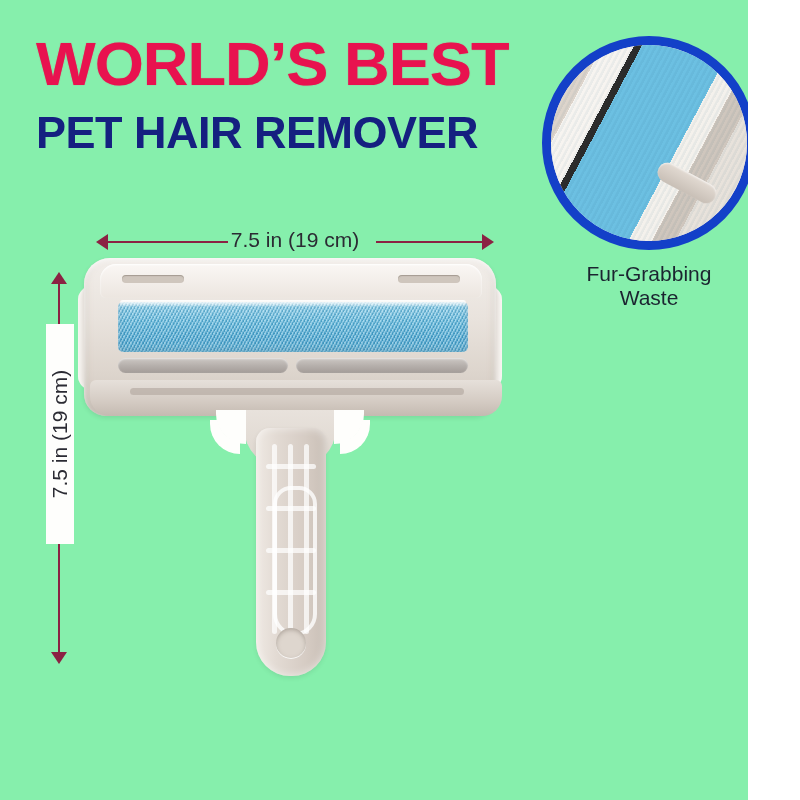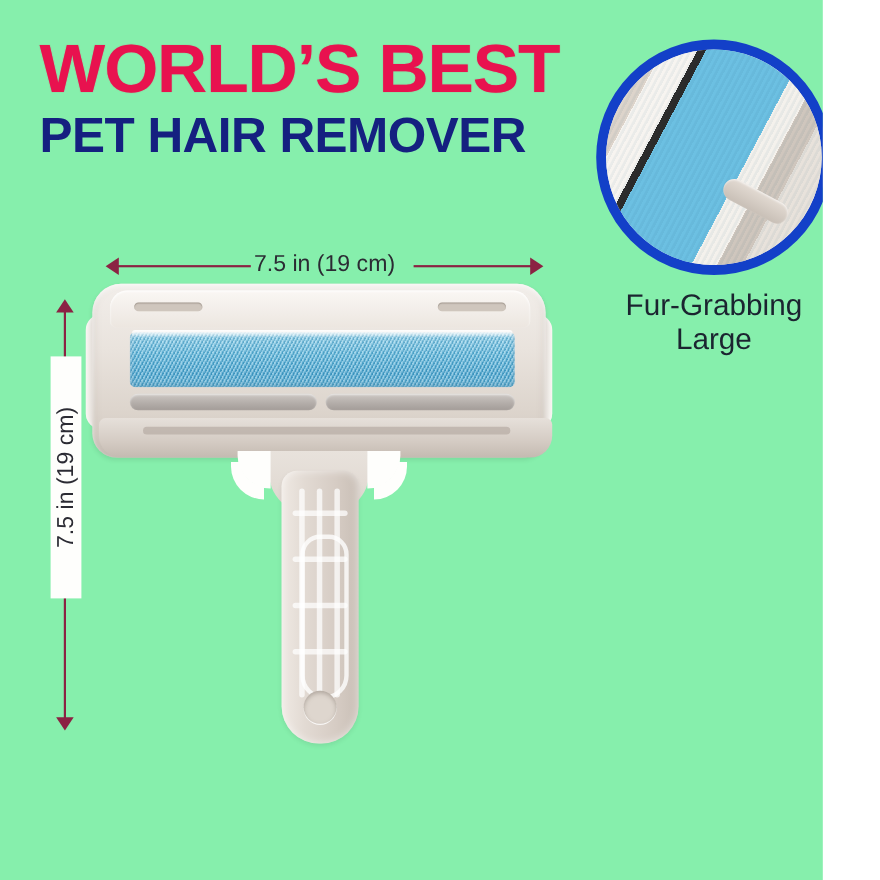--- a/index.html
+++ b/index.html
@@ -38,21 +38,21 @@
     white-space: nowrap;
     text-shadow: 0 0 1px rgba(232,18,79,0.5);
   }
   .headline-sub {
     font-family: "Liberation Sans Narrow", "Liberation Sans", sans-serif;
     font-weight: bold;
     font-size: 45px;
     line-height: 1.02;
     letter-spacing: -0.5px;
     color: #152080;
-    margin-top: 6px;
+    margin-top: 16px;
     white-space: nowrap;
     transform: scaleX(1.0);
     transform-origin: left center;
   }
 
   .h-dim {
     position: absolute;
     left: 96px;
     top: 222px;
     width: 398px;
@@ -330,21 +330,21 @@
     border-radius: 50%;
     border: 9px solid #1340c8;
     overflow: hidden;
     box-sizing: border-box;
     background: #efece8;
   }
   .callout-caption {
     margin-top: 12px;
     text-align: center;
     font-family: "Liberation Sans Narrow", "Liberation Sans", sans-serif;
-    font-size: 27px;
+    font-size: 21px;
     line-height: 1.14;
     color: #1b2430;
   }
 
   
   .art-brush {
     position: absolute;
     inset: -30px;
     background:
       linear-gradient(118deg,
@@ -471,18 +471,18 @@
   </div>
 
   <div class="callout" style="left:542px; top:36px;">
     <div class="callout-circle">
       <span class="art-brush"></span>
       <span class="art-brush-texture"></span>
       <span class="art-brush-knob"></span>
     </div>
     <div class="callout-caption">
       <div>Fur-Grabbing</div>
-      <div>Large</div>
+      <div>Waste</div>
     </div>
   </div>
 
 
 </div>
 
 </body></html>

